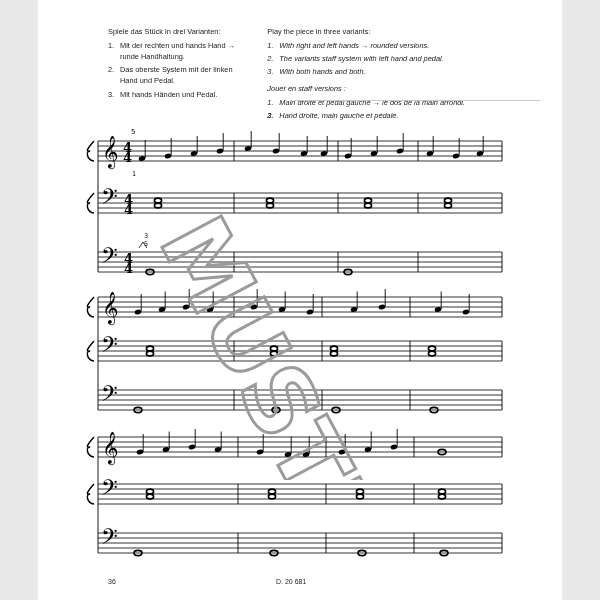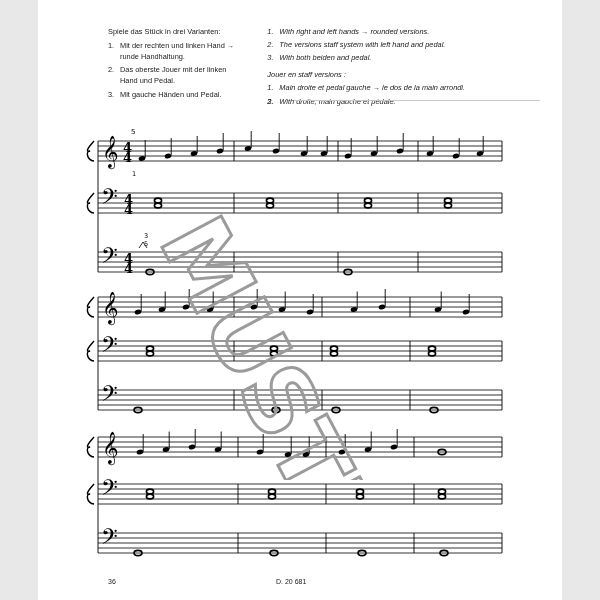--- a/index.html
+++ b/index.html
@@ -104,40 +104,41 @@
 </head>
 <body>
 
 <div id="page">
 
   <div class="instr-wrap">
 
     <div class="col left">
       <div class="hd">Spiele das Stück in drei Varianten:</div>
       <ol class="nums">
-        <li><span class="n">1.</span><span>Mit der rechten und linken Hand → runde Handhaltung.</span></li>
-        <li><span class="n">2.</span><span>Das oberste Jouer mit der linken Hand und Pedal.</span></li>
-        <li><span class="n">3.</span><span>Mit gauche Händen und Pedal.</span></li>
+        <li><span class="n">1.</span><span>Mit der rechten und hands Hand → runde Handhaltung.</span></li>
+        <li><span class="n">2.</span><span>Das oberste System mit der linken Hand und Pedal.</span></li>
+        <li><span class="n">3.</span><span>Mit hands Händen und Pedal.</span></li>
       </ol>
     </div>
 
     <div class="col right">
       <div class="grp">
+        <div class="hd">Play the piece in three variants:</div>
         <ol class="nums ital">
           <li><span class="n">1.</span><span>With right and left hands → rounded versions.</span></li>
-          <li><span class="n">2.</span><span>The versions staff system with left hand and pedal.</span></li>
-          <li><span class="n">3.</span><span>With both beiden and pedal.</span></li>
+          <li><span class="n">2.</span><span>The variants staff system with left hand and pedal.</span></li>
+          <li><span class="n">3.</span><span>With both hands and both.</span></li>
         </ol>
       </div>
       <div class="grp">
         <div class="sub-hd">Jouer en staff versions :</div>
         <ol class="nums ital">
           <li><span class="n">1.</span><span>Main droite et pedal gauche → le dos de la main arrondi.</span></li>
           <li><span class="n">2.</span></li>
-          <li><span class="n">3.</span><span>With droite, main gauche et pédale.</span></li>
+          <li><span class="n">3.</span><span>Hand droite, main gauche et pédale.</span></li>
         </ol>
       </div>
     </div>
   </div>
 
   <div class="divider"></div>
 
   <svg id="music" viewBox="0 0 524 600">
     <defs>
       <g id="trebleclef">

